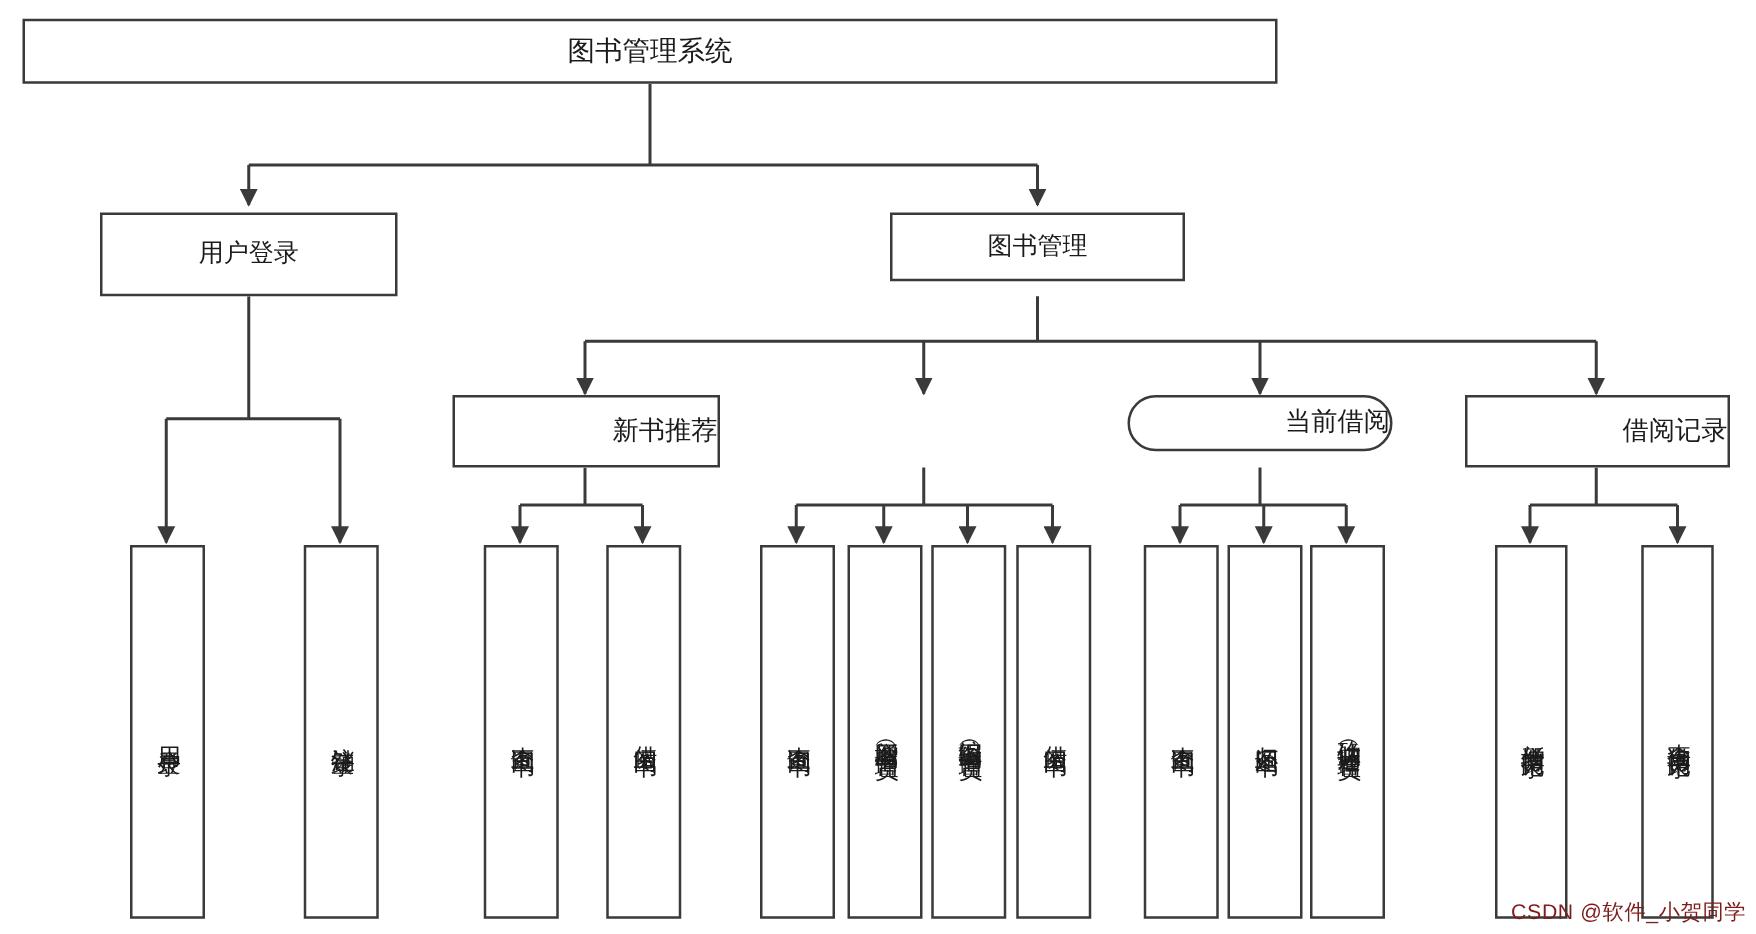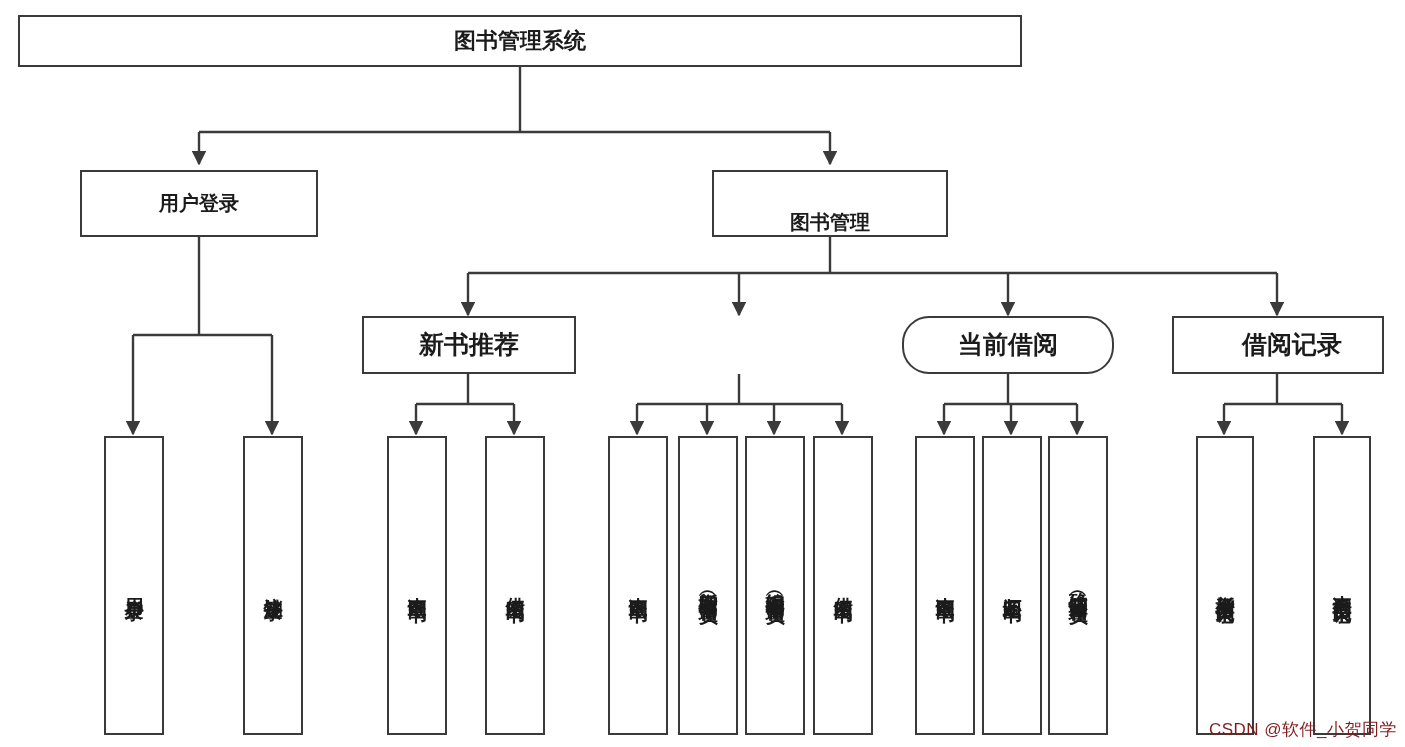--- a/index.html
+++ b/index.html
@@ -29,30 +29,30 @@
     position: absolute;
     box-sizing: border-box;
     background: #ffffff;
     border: 2px solid #3a3a3a;
     display: flex;
     align-items: center;
     justify-content: center;
     color: #1b1b1b;
     line-height: 1.18;
     text-align: center;
-    font-weight: bold;
   }
   .node.root {
     font-size: 22px;
   }
   .node.tier1 {
     font-size: 20px;
   }
   .node.tier2 {
-    font-size: 25px;
+    font-size: 21px;
+    justify-content: flex-end;
   }
   .node.leaf {
     writing-mode: vertical-rl;
     text-orientation: upright;
     font-size: 19px;
     letter-spacing: 2px;
     padding: 4px 0;
     align-items: center;
     justify-content: center;
   }
@@ -130,28 +130,28 @@
     </g>
   </svg>
 
   <div class="node root" style="left:18px; top:15px; width:1004px; height:52px;">
     <span>图书管理系统</span>
   </div>
 
   <div class="node tier1" style="left:80px; top:170px; width:238px; height:67px;">
     <span>用户登录</span>
   </div>
-  <div class="node tier1" style="left:712px; top:170px; width:236px; height:67px;align-items:flex-end;">
+  <div class="node tier1" style="left:712px; top:170px; width:236px; height:55px;">
     <span>图书管理</span>
   </div>
 
   <div class="node tier2" style="left:362px; top:316px; width:214px; height:58px;">
     <span>新书推荐</span>
   </div>
-  <div class="node tier2" style="left:902px; top:316px; width:212px; height:58px;border-radius:27px;">
+  <div class="node tier2" style="left:902px; top:316px; width:212px; height:45px;border-radius:27px;">
     <span>当前借阅</span>
   </div>
   <div class="node tier2" style="left:1172px; top:316px; width:212px; height:58px;padding-left:28px;">
     <span>借阅记录</span>
   </div>
 
   <div class="node leaf" style="left:104px; top:436px; width:60px; height:299px;">
     <span class="vtext">用户登录</span>
   </div>
   <div class="node leaf" style="left:243px; top:436px; width:60px; height:299px;">

